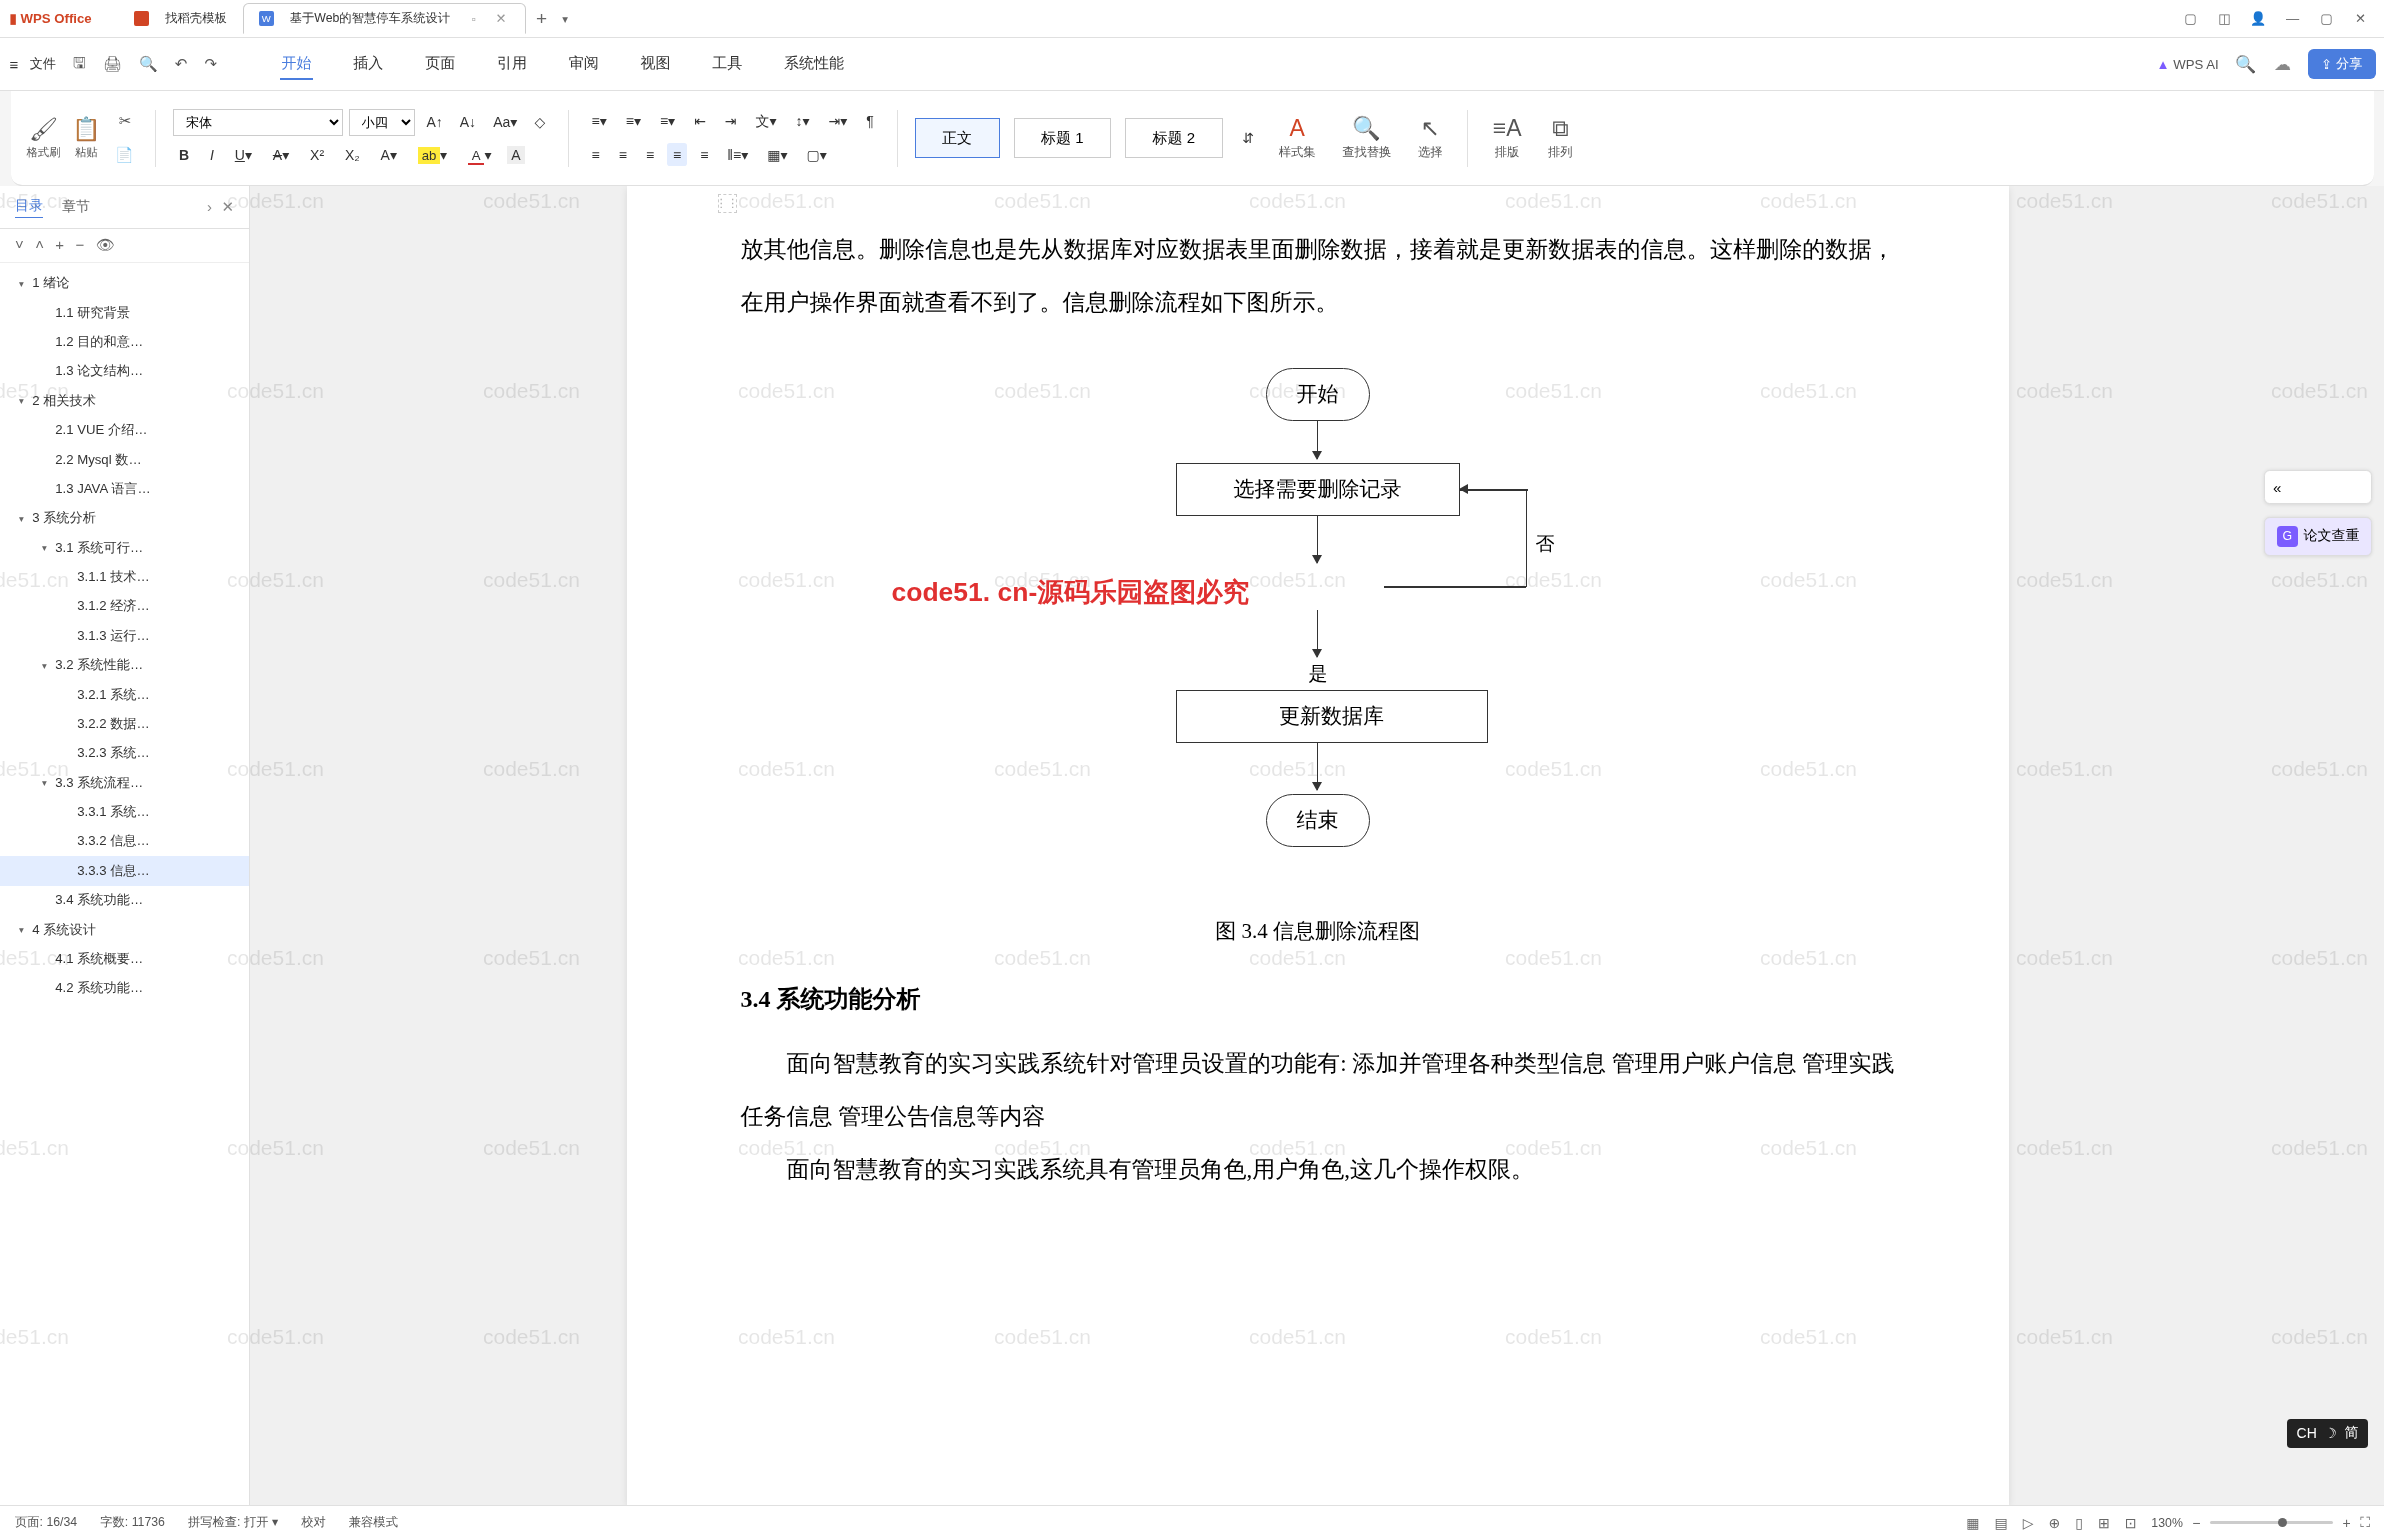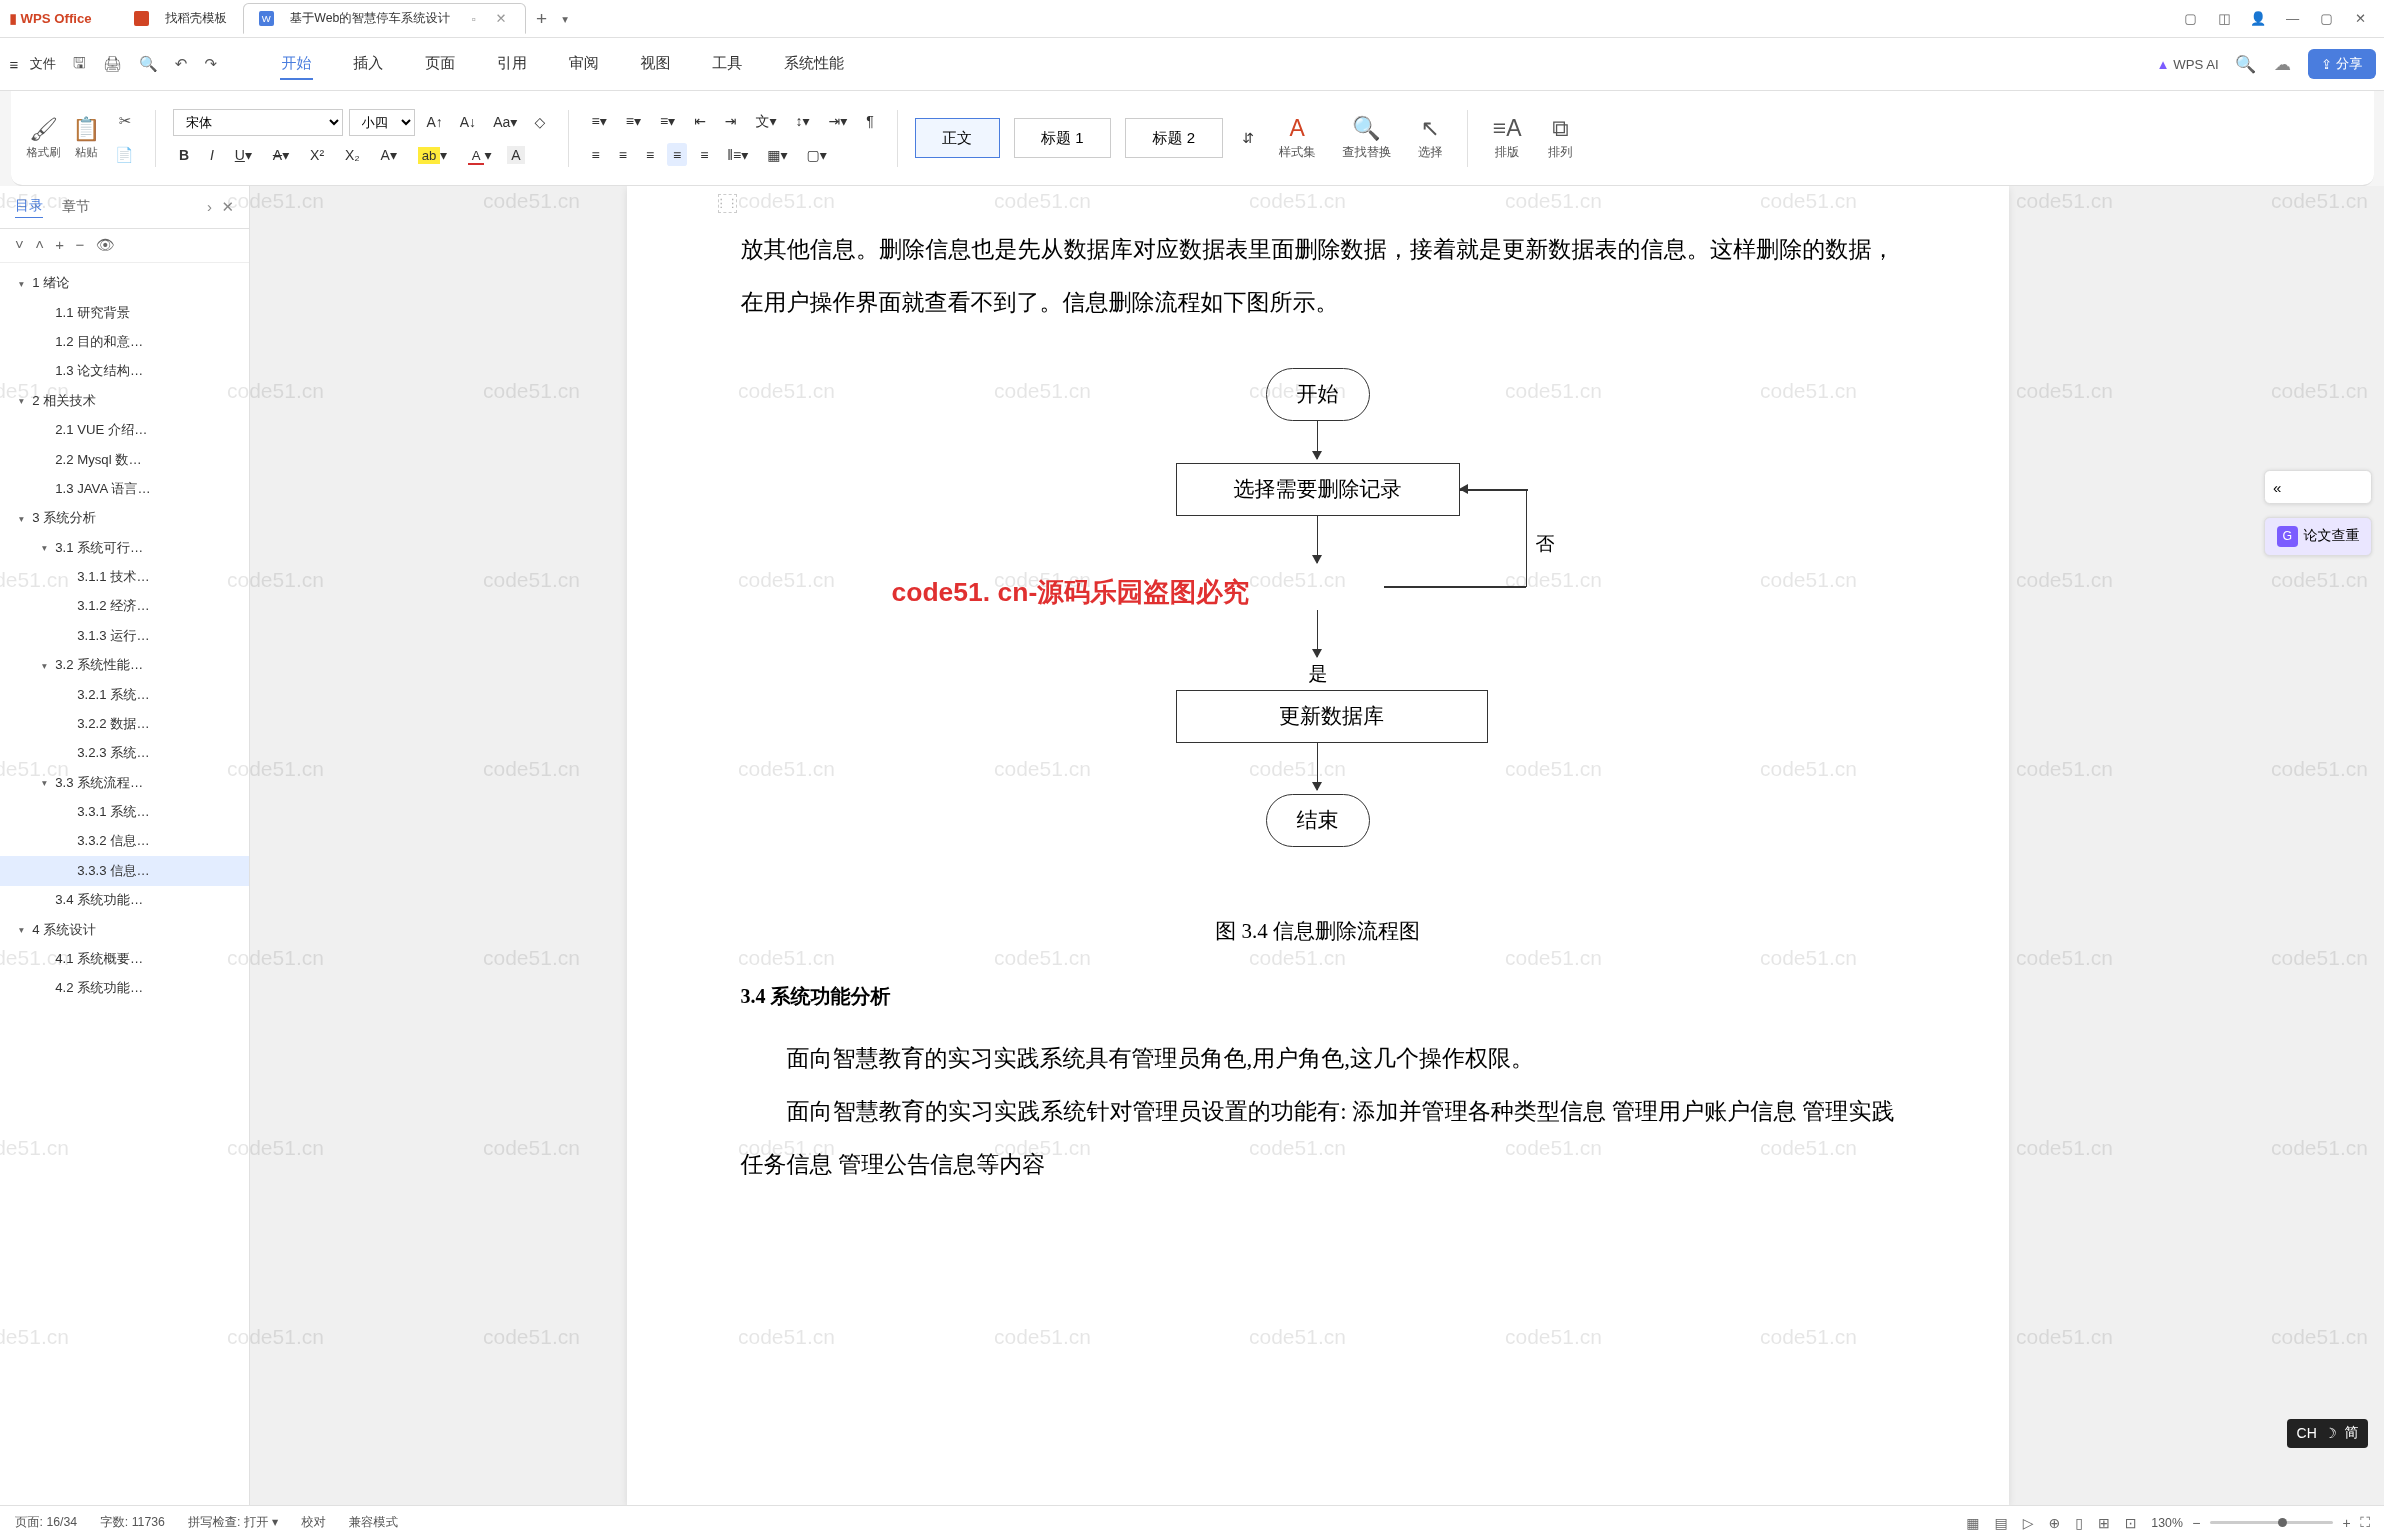--- a/index.html
+++ b/index.html
@@ -87,21 +87,21 @@
 .fc-terminal { border-radius: 50%; width: 104px; height: 53px; border-radius: 26.5px; }
 .fc-process { width: 284px; height: 53px; }
 .fc-arrow-down { position: absolute; width: 1.9px; background: #333; }
 .fc-arrow-down::after { content: ''; position: absolute; bottom: -0.9px; left: -4.7px; border-left: 5.7px solid transparent; border-right: 5.7px solid transparent; border-top: 9.5px solid #333; }
 .fc-line-h { position: absolute; height: 1.9px; background: #333; }
 .fc-line-v { position: absolute; width: 1.9px; background: #333; }
 .fc-line-h.arrow-left::after { content:''; position:absolute; left:-0.9px; top:-4.7px; border-top:5.7px solid transparent; border-bottom:5.7px solid transparent; border-right:9.5px solid #333; }
 .fc-label-small { position: absolute; font-family: "SimSun", serif; font-size: 19px; }
 .watermark-red { position: absolute; color: #e03030; font-size: 26.5px; font-weight: bold; white-space: nowrap; z-index: 5; }
 .caption { text-align: center; font-family: "SimSun", serif; font-size: 21px; margin: 19px 0 38px; }
-.heading-34 { font-family: "SimSun", serif; font-size: 20px; font-weight: bold; margin: 28px 0 23px; }
+.heading-34 { font-family: "SimSun", serif; font-size: 24px; font-weight: bold; margin: 28px 0 23px; }
 
 
 .right-rail { position: absolute; right: 13.2px; top: 284px; display: flex; flex-direction: column; gap: 13.2px; z-index: 10; }
 .rail-btn { background: #fff; border: 0.9px solid #ddd; padding: 7.6px; border-radius: 5.7px; cursor: pointer; font-size: 15px; box-shadow: 0 0.9px 3.8px rgba(0,0,0,0.1); }
 .rail-btn.purple { background: #eae6ff; display: flex; align-items: center; gap: 5.7px; padding: 7.6px 11.4px; font-size: 14px; }
 .purple-badge { background: #7b5cff; color: #fff; width: 21px; height: 21px; border-radius: 3.8px; display:flex; align-items:center; justify-content:center; font-size:12.3px; }
 
 .lang-indicator { position: absolute; right: 17px; bottom: 57px; background: #222; color: #fff; padding: 5.7px 9.5px; border-radius: 3.8px; font-size: 14px; display: flex; align-items:center; gap:7.6px; }
 
 
@@ -416,22 +416,22 @@
           <div class="fc-line-h" style="left:331px;top:218px;width:142px"></div>
           <div class="fc-line-v" style="left:473px;top:121px;height:98px"></div>
           <div class="fc-line-h arrow-left" style="left:407px;top:121px;width:68px"></div>
           <span class="fc-label-small" style="left:483px;top:163px">否</span>
           <div class="watermark-red" style="left:-161px;top:206px">code51. cn-源码乐园盗图必究</div>
         </div>
       </div>
 
       <p class="caption">图 3.4  信息删除流程图</p>
       <h2 class="heading-34">3.4 系统功能分析</h2>
+      <p class="body-text">面向智慧教育的实习实践系统针对管理员设置的功能有: 添加并管理各种类型信息    管理用户账户信息    管理实践任务信息    管理公告信息等内容</p>
       <p class="body-text">面向智慧教育的实习实践系统具有管理员角色,用户角色,这几个操作权限。</p>
-      <p class="body-text">面向智慧教育的实习实践系统针对管理员设置的功能有: 添加并管理各种类型信息    管理用户账户信息    管理实践任务信息    管理公告信息等内容</p>
     </div>
 
     <div class="right-rail">
       <div class="rail-btn">«</div>
       <div class="rail-btn purple">
         <span class="purple-badge">G</span>
         <span>论文查重</span>
       </div>
     </div>
 

